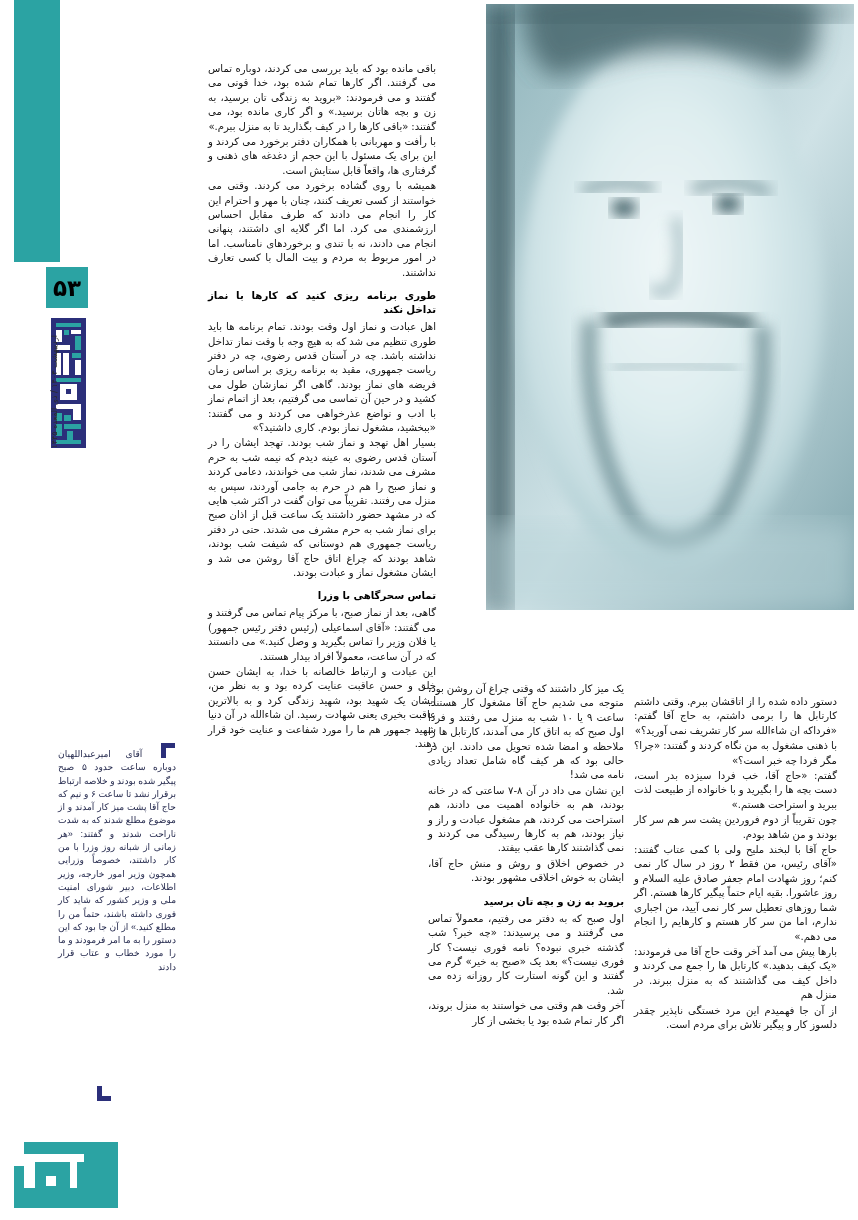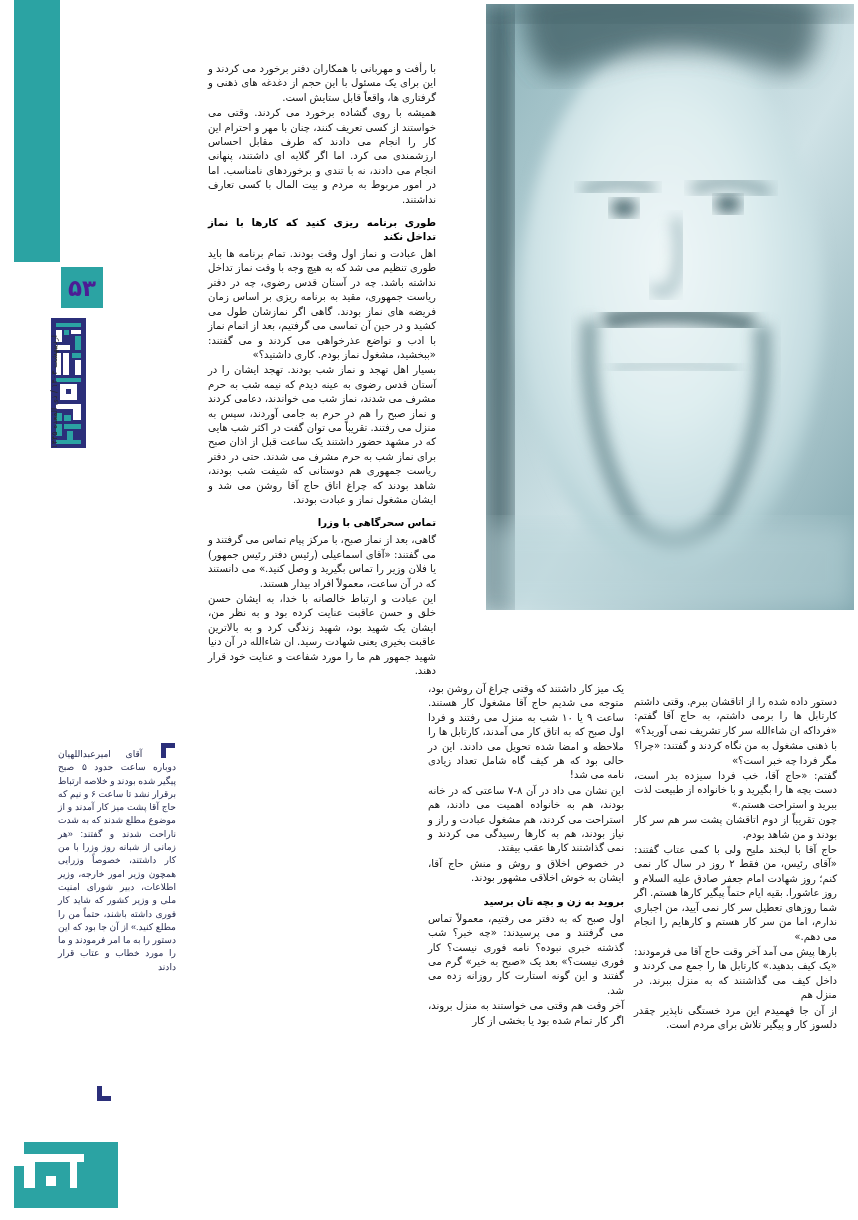--- a/index.html
+++ b/index.html
@@ -10,22 +10,22 @@
     color:#1a1a1a;
   }
   .page{position:absolute;inset:0;background:#fff;}
 
   
   .rail-top-block{
     position:absolute;left:14px;top:0;width:46px;height:262px;
     background:#2ba3a3;
   }
   .page-num{
-    position:absolute;left:61px;top:267px;width:42px;height:41px;
-    background:#2ba3a3;color:#4c1d95;
+    position:absolute;left:46px;top:267px;width:42px;height:41px;
+    background:#2ba3a3;color:#000000;
     display:flex;align-items:center;justify-content:center;
     font-size:23px;font-weight:700;letter-spacing:1px;
     font-family:"DejaVu Sans","Liberation Sans",sans-serif;
   }
   .kufic{
     position:absolute;left:51px;top:318px;width:35px;height:130px;
     background:#2b2f7a;
   }
   .kufic svg{display:block;width:100%;height:100%;}
 
@@ -195,20 +195,21 @@
       <path d="M118 318 Q190 300 268 322" stroke="#35555c" stroke-width="20" fill="none" opacity=".7" filter="url(#blur)"></path>
 
       <path d="M104 316 Q96 430 150 520 Q190 556 232 516 Q284 432 276 322" stroke="#4c6f77" stroke-width="17" fill="none" opacity=".55" filter="url(#blur)"></path>
       <path d="M126 364 Q186 356 252 366" stroke="#5b8189" stroke-width="9" fill="none" opacity=".35" filter="url(#blur)"></path>
 
       <rect x="0" y="520" width="368" height="86" fill="#b9d4d9" opacity=".55" filter="url(#blur2)"></rect>
     </svg>
   </div>
 
   <div class="col" id="col-main">
+    <p>باقی مانده بود که باید بررسی می کردند، دوباره تماس می گرفتند. اگر کارها تمام شده بود، خدا قوتی می گفتند و می فرمودند: «بروید به زندگی تان برسید، به زن و بچه هاتان برسید.» و اگر کاری مانده بود، می گفتند: «باقی کارها را در کیف بگذارید تا به منزل ببرم.»</p>
     <p>با رأفت و مهربانی با همکاران دفتر برخورد می کردند و این برای یک مسئول با این حجم از دغدغه های ذهنی و گرفتاری ها، واقعاً قابل ستایش است.</p>
     <p>همیشه با روی گشاده برخورد می کردند. وقتی می خواستند از کسی تعریف کنند، چنان با مهر و احترام این کار را انجام می دادند که طرف مقابل احساس ارزشمندی می کرد. اما اگر گلایه ای داشتند، پنهانی انجام می دادند، نه با تندی و برخوردهای نامناسب. اما در امور مربوط به مردم و بیت المال با کسی تعارف نداشتند.</p>
 
     <h3 class="subhead">طوری برنامه ریزی کنید که کارها با نماز تداخل نکند</h3>
     <p>اهل عبادت و نماز اول وقت بودند. تمام برنامه ها باید طوری تنظیم می شد که به هیچ وجه با وقت نماز تداخل نداشته باشد. چه در آستان قدس رضوی، چه در دفتر ریاست جمهوری، مقید به برنامه ریزی بر اساس زمان فریضه های نماز بودند. گاهی اگر نمازشان طول می کشید و در حین آن تماسی می گرفتیم، بعد از اتمام نماز با ادب و تواضع عذرخواهی می کردند و می گفتند: «ببخشید، مشغول نماز بودم. کاری داشتید؟»</p>
     <p>بسیار اهل تهجد و نماز شب بودند. تهجد ایشان را در آستان قدس رضوی به عینه دیدم که نیمه شب به حرم مشرف می شدند، نماز شب می خواندند، دعامی کردند و نماز صبح را هم در حرم به جامی آوردند، سپس به منزل می رفتند. تقریباً می توان گفت در اکثر شب هایی که در مشهد حضور داشتند یک ساعت قبل از اذان صبح برای نماز شب به حرم مشرف می شدند. حتی در دفتر ریاست جمهوری هم دوستانی که شیفت شب بودند، شاهد بودند که چراغ اتاق حاج آقا روشن می شد و ایشان مشغول نماز و عبادت بودند.</p>
 
     <h3 class="subhead">تماس سحرگاهی با وزرا</h3>
     <p>گاهی، بعد از نماز صبح، با مرکز پیام تماس می گرفتند و می گفتند: «آقای اسماعیلی (رئیس دفتر رئیس جمهور) یا فلان وزیر را تماس بگیرید و وصل کنید.» می دانستند که در آن ساعت، معمولاً افراد بیدار هستند.</p>
     <p>این عبادت و ارتباط خالصانه با خدا، به ایشان حسن خلق و حسن عاقبت عنایت کرده بود و به نظر من، ایشان یک شهید بود، شهید زندگی کرد و به بالاترین عاقبت بخیری یعنی شهادت رسید. ان شاءالله در آن دنیا شهید جمهور هم ما را مورد شفاعت و عنایت خود قرار دهند.</p>
@@ -220,19 +221,19 @@
     <p>در خصوص اخلاق و روش و منش حاج آقا، ایشان به خوش اخلاقی مشهور بودند.</p>
     <h3 class="subhead">بروید به زن و بچه تان برسید</h3>
     <p>اول صبح که به دفتر می رفتیم، معمولاً تماس می گرفتند و می پرسیدند: «چه خبر؟ شب گذشته خبری نبوده؟ نامه فوری نیست؟ کار فوری نیست؟» بعد یک «صبح به خیر» گرم می گفتند و این گونه استارت کار روزانه زده می شد.</p>
     <p>آخر وقت هم وقتی می خواستند به منزل بروند، اگر کار تمام شده بود یا بخشی از کار</p>
   </div>
 
   <div class="col" id="col-right">
     <p>دستور داده شده را از اتاقشان ببرم. وقتی داشتم کارتابل ها را برمی داشتم، به حاج آقا گفتم: «فرداکه ان شاءالله سر کار تشریف نمی آورید؟»</p>
     <p>با ذهنی مشغول به من نگاه کردند و گفتند: «چرا؟ مگر فردا چه خبر است؟»</p>
     <p>گفتم: «حاج آقا، خب فردا سیزده بدر است، دست بچه ها را بگیرید و با خانواده از طبیعت لذت ببرید و استراحت هستم.»</p>
-    <p>چون تقریباً از دوم اتاقشان پشت سر هم سر کار بودند و من شاهد بودم.</p>
+    <p>چون تقریباً از دوم فروردین پشت سر هم سر کار بودند و من شاهد بودم.</p>
     <p>حاج آقا با لبخند ملیح ولی با کمی عتاب گفتند: «آقای رئیس، من فقط ۲ روز در سال کار نمی کنم؛ روز شهادت امام جعفر صادق علیه السلام و روز عاشورا. بقیه ایام حتماً پیگیر کارها هستم. اگر شما روزهای تعطیل سر کار نمی آیید، من اجباری ندارم، اما من سر کار هستم و کارهایم را انجام می دهم.»</p>
     <p>بارها پیش می آمد آخر وقت حاج آقا می فرمودند: «یک کیف بدهید.» کارتابل ها را جمع می کردند و داخل کیف می گذاشتند که به منزل ببرند. در منزل هم</p>
     <p>از آن جا فهمیدم این مرد خستگی ناپذیر چقدر دلسوز کار و پیگیر تلاش برای مردم است.</p>
   </div>
 
 </div>
 
 </body></html>

